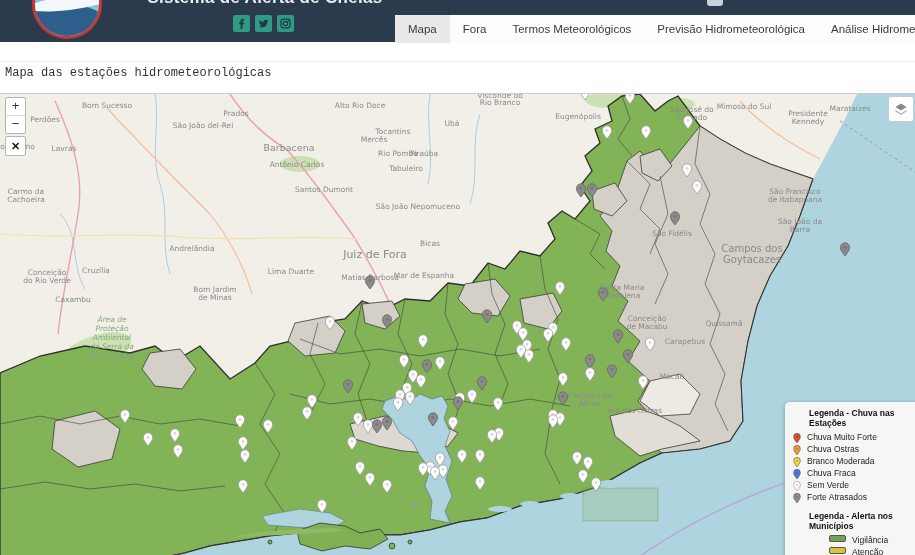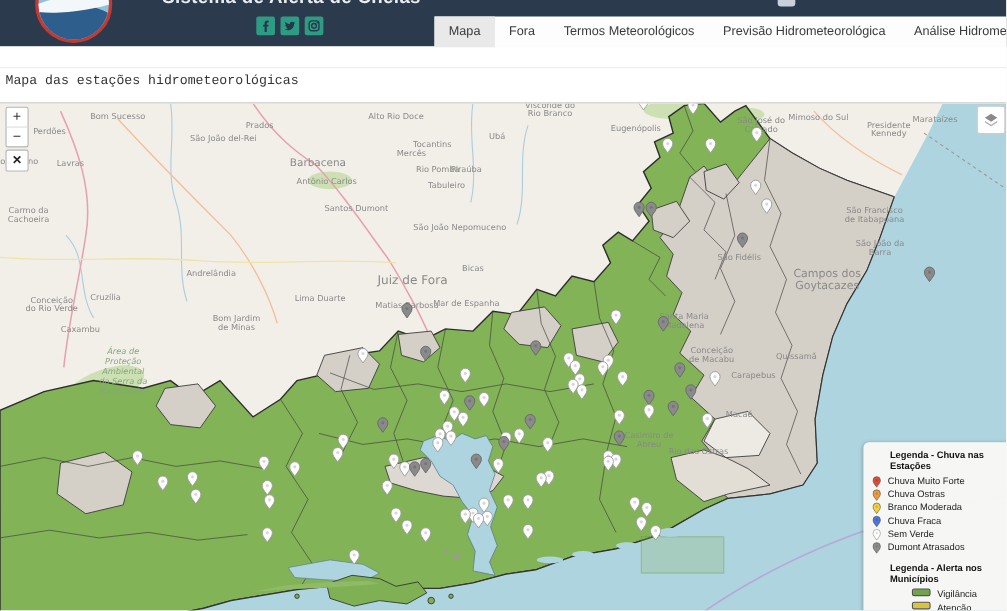--- a/index.html
+++ b/index.html
@@ -661,21 +661,21 @@
               <path d="M0,0C-3.2,-4.6 -4.6,-5.8 -4.6,-8.6A4.6,4.6 0 1 1 4.6,-8.6C4.6,-5.8 3.2,-4.6 0,0Z" fill="#FFFFFF" stroke="#8E8E8E" stroke-width="0.8"></path>
               <circle cx="0" cy="-8.6" r="1.4" fill="rgba(0,0,0,0.18)"></circle>
             </svg>
             <span class="llabel">Sem Verde</span>
           </div>
           <div class="lrow">
             <svg viewBox="-5.5 -14 11 14.5">
               <path d="M0,0C-3.2,-4.6 -4.6,-5.8 -4.6,-8.6A4.6,4.6 0 1 1 4.6,-8.6C4.6,-5.8 3.2,-4.6 0,0Z" fill="#8E8E8E" stroke="#555" stroke-width="0.8"></path>
               <circle cx="0" cy="-8.6" r="1.4" fill="rgba(0,0,0,0.18)"></circle>
             </svg>
-            <span class="llabel">Dumont Atrasados</span>
+            <span class="llabel">Forte Atrasados</span>
           </div>
         </div>
       <h4 class="second">Legenda - Alerta nos Municípios</h4>
       <div id="legend-munis">
           <div class="lrow muni">
             <span class="swatch" style="background:#72A24D"></span>
             <span class="llabel">Vigilância</span>
           </div>
           <div class="lrow muni">
             <span class="swatch" style="background:#D9C43F"></span>

